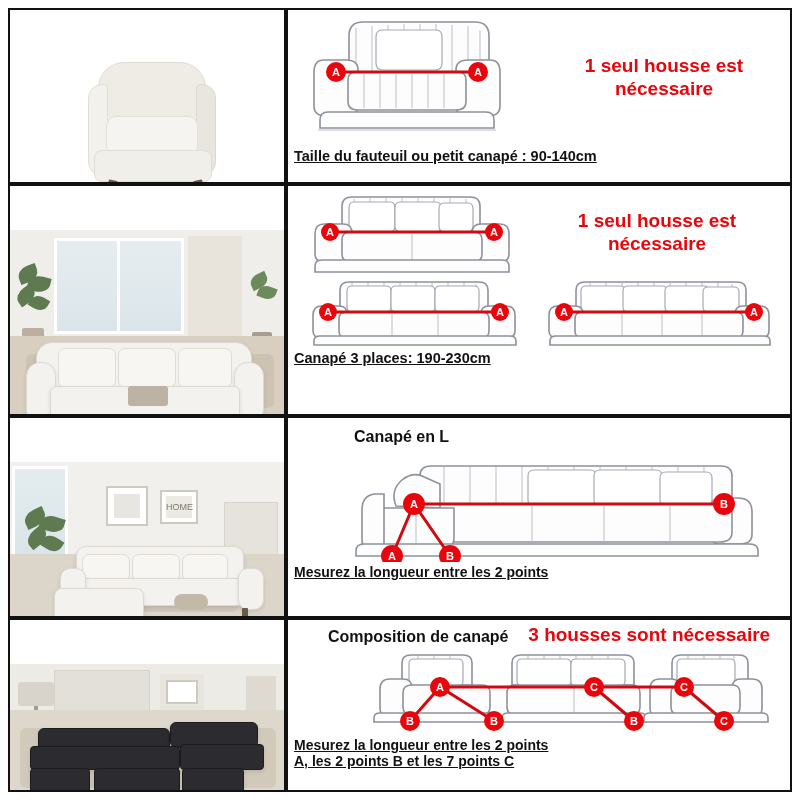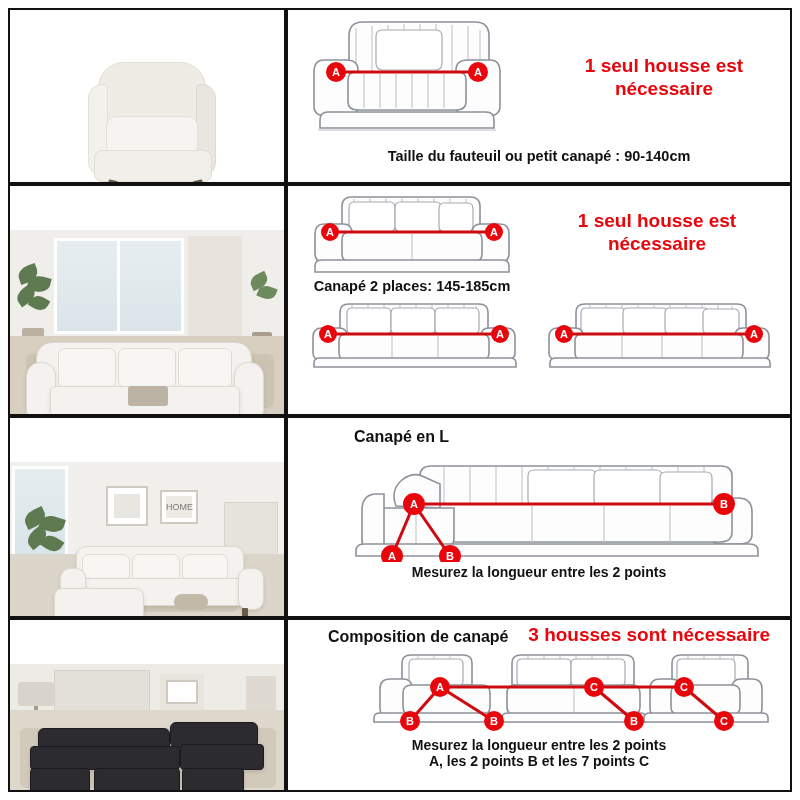--- a/index.html
+++ b/index.html
@@ -35,23 +35,23 @@
   .diag {
     padding: 4px 6px;
   }
   .redtext {
     color: #e8060c;
     font-weight: bold;
     text-align: center;
     line-height: 1.2;
   }
   .caption {
-    text-align: center;
     font-weight: bold;
     color: #111;
+    text-decoration: underline;
   }
   .title-left {
     font-weight: bold;
     color: #111;
   }
   svg { display: block; }
   .pt {
     fill: #e8060c;
   }
   .ptlabel {
@@ -203,41 +203,41 @@
             <circle class="pt" cx="36" cy="42" r="9"></circle>
               <text class="ptlabel" x="36" y="42">A</text>
             <circle class="pt" cx="200" cy="42" r="9"></circle>
               <text class="ptlabel" x="200" y="42">A</text>
           </svg>
         </div>
         <div style="flex:1; display:flex; align-items:center; justify-content:center;">
           <div class="redtext" style="font-size:19px;">1 seul housse est nécessaire</div>
         </div>
       </div>
-      <div class="caption" style="font-size:14.5px; margin:2px 0 4px 0; width:236px;">Canapé 2 places: 145-185cm</div>
 
       <div style="display:flex;">
         <div style="width:242px;">
           <svg width="242" height="72" viewBox="0 0 242 72">
             <path class="outline" d="M46 14 q0 -8 9 -8 h130 q9 0 9 8 v22 h-148 z"></path>
             <path class="softline" d="M58 7 v29 M74 7 v29 M90 7 v29 M106 7 v29 M122 7 v29 M138 7 v29 M154 7 v29 M170 7 v29 M182 8 v28"></path>
             <path class="outline2" d="M58 10 h34 q5 0 5 5 v16 q0 5 -5 5 h-34 q-5 0 -5 -5 v-16 q0-5 5 -5z"></path>
             <path class="outline2" d="M102 10 h34 q5 0 5 5 v16 q0 5 -5 5 h-34 q-5 0 -5 -5 v-16 q0-5 5 -5z"></path>
             <path class="outline2" d="M146 10 h34 q5 0 5 5 v16 q0 5 -5 5 h-34 q-5 0 -5 -5 v-16 q0-5 5 -5z"></path>
             <path class="outline" d="M28 30 q-9 0 -9 9 v16 q0 7 9 7 h18 q7 0 7 -8 v-16 q0-8 -8 -8z"></path>
             <path class="outline" d="M212 30 q9 0 9 9 v16 q0 7 -9 7 h-18 q-7 0 -7 -8 v-16 q0-8 8 -8z"></path>
             <path class="outline" d="M52 36 h136 q7 0 7 7 v12 q0 7 -8 7 h-134 q-8 0 -8 -7 v-12 q0-7 7 -7z"></path>
             <path class="softline" d="M98 38 v24 M144 38 v24"></path>
             <path class="outline" d="M26 60 h190 q6 0 6 5 v4 h-202 v-4 q0-5 6 -5z"></path>
             <path class="measure" d="M34 36 H206"></path>
             <circle class="pt" cx="34" cy="36" r="9"></circle>
               <text class="ptlabel" x="34" y="36">A</text>
             <circle class="pt" cx="206" cy="36" r="9"></circle>
               <text class="ptlabel" x="206" y="36">A</text>
           </svg>
+          <div class="caption" style="font-size:14.5px; margin-top:2px;">Canapé 3 places:  190-230cm</div>
         </div>
         <div style="width:248px;">
           <svg width="248" height="72" viewBox="0 0 248 72">
             <path class="outline" d="M40 14 q0 -8 9 -8 h152 q9 0 9 8 v22 h-170 z"></path>
             <path class="softline" d="M54 7 v29 M70 7 v29 M86 7 v29 M102 7 v29 M118 7 v29 M134 7 v29 M150 7 v29 M166 7 v29 M182 7 v29 M196 8 v28"></path>
             <path class="outline2" d="M50 10 h34 q5 0 5 5 v16 q0 5 -5 5 h-34 q-5 0 -5 -5 v-16 q0-5 5 -5z"></path>
             <path class="outline2" d="M92 10 h34 q5 0 5 5 v16 q0 5 -5 5 h-34 q-5 0 -5 -5 v-16 q0-5 5 -5z"></path>
             <path class="outline2" d="M134 10 h34 q5 0 5 5 v16 q0 5 -5 5 h-34 q-5 0 -5 -5 v-16 q0-5 5 -5z"></path>
             <path class="outline2" d="M172 11 h26 q5 0 5 5 v15 q0 5 -5 5 h-26 q-5 0 -5 -5 v-15 q0-5 5 -5z"></path>
             <path class="outline" d="M22 30 q-9 0 -9 9 v16 q0 7 9 7 h18 q7 0 7 -8 v-16 q0-8 -8 -8z"></path>

